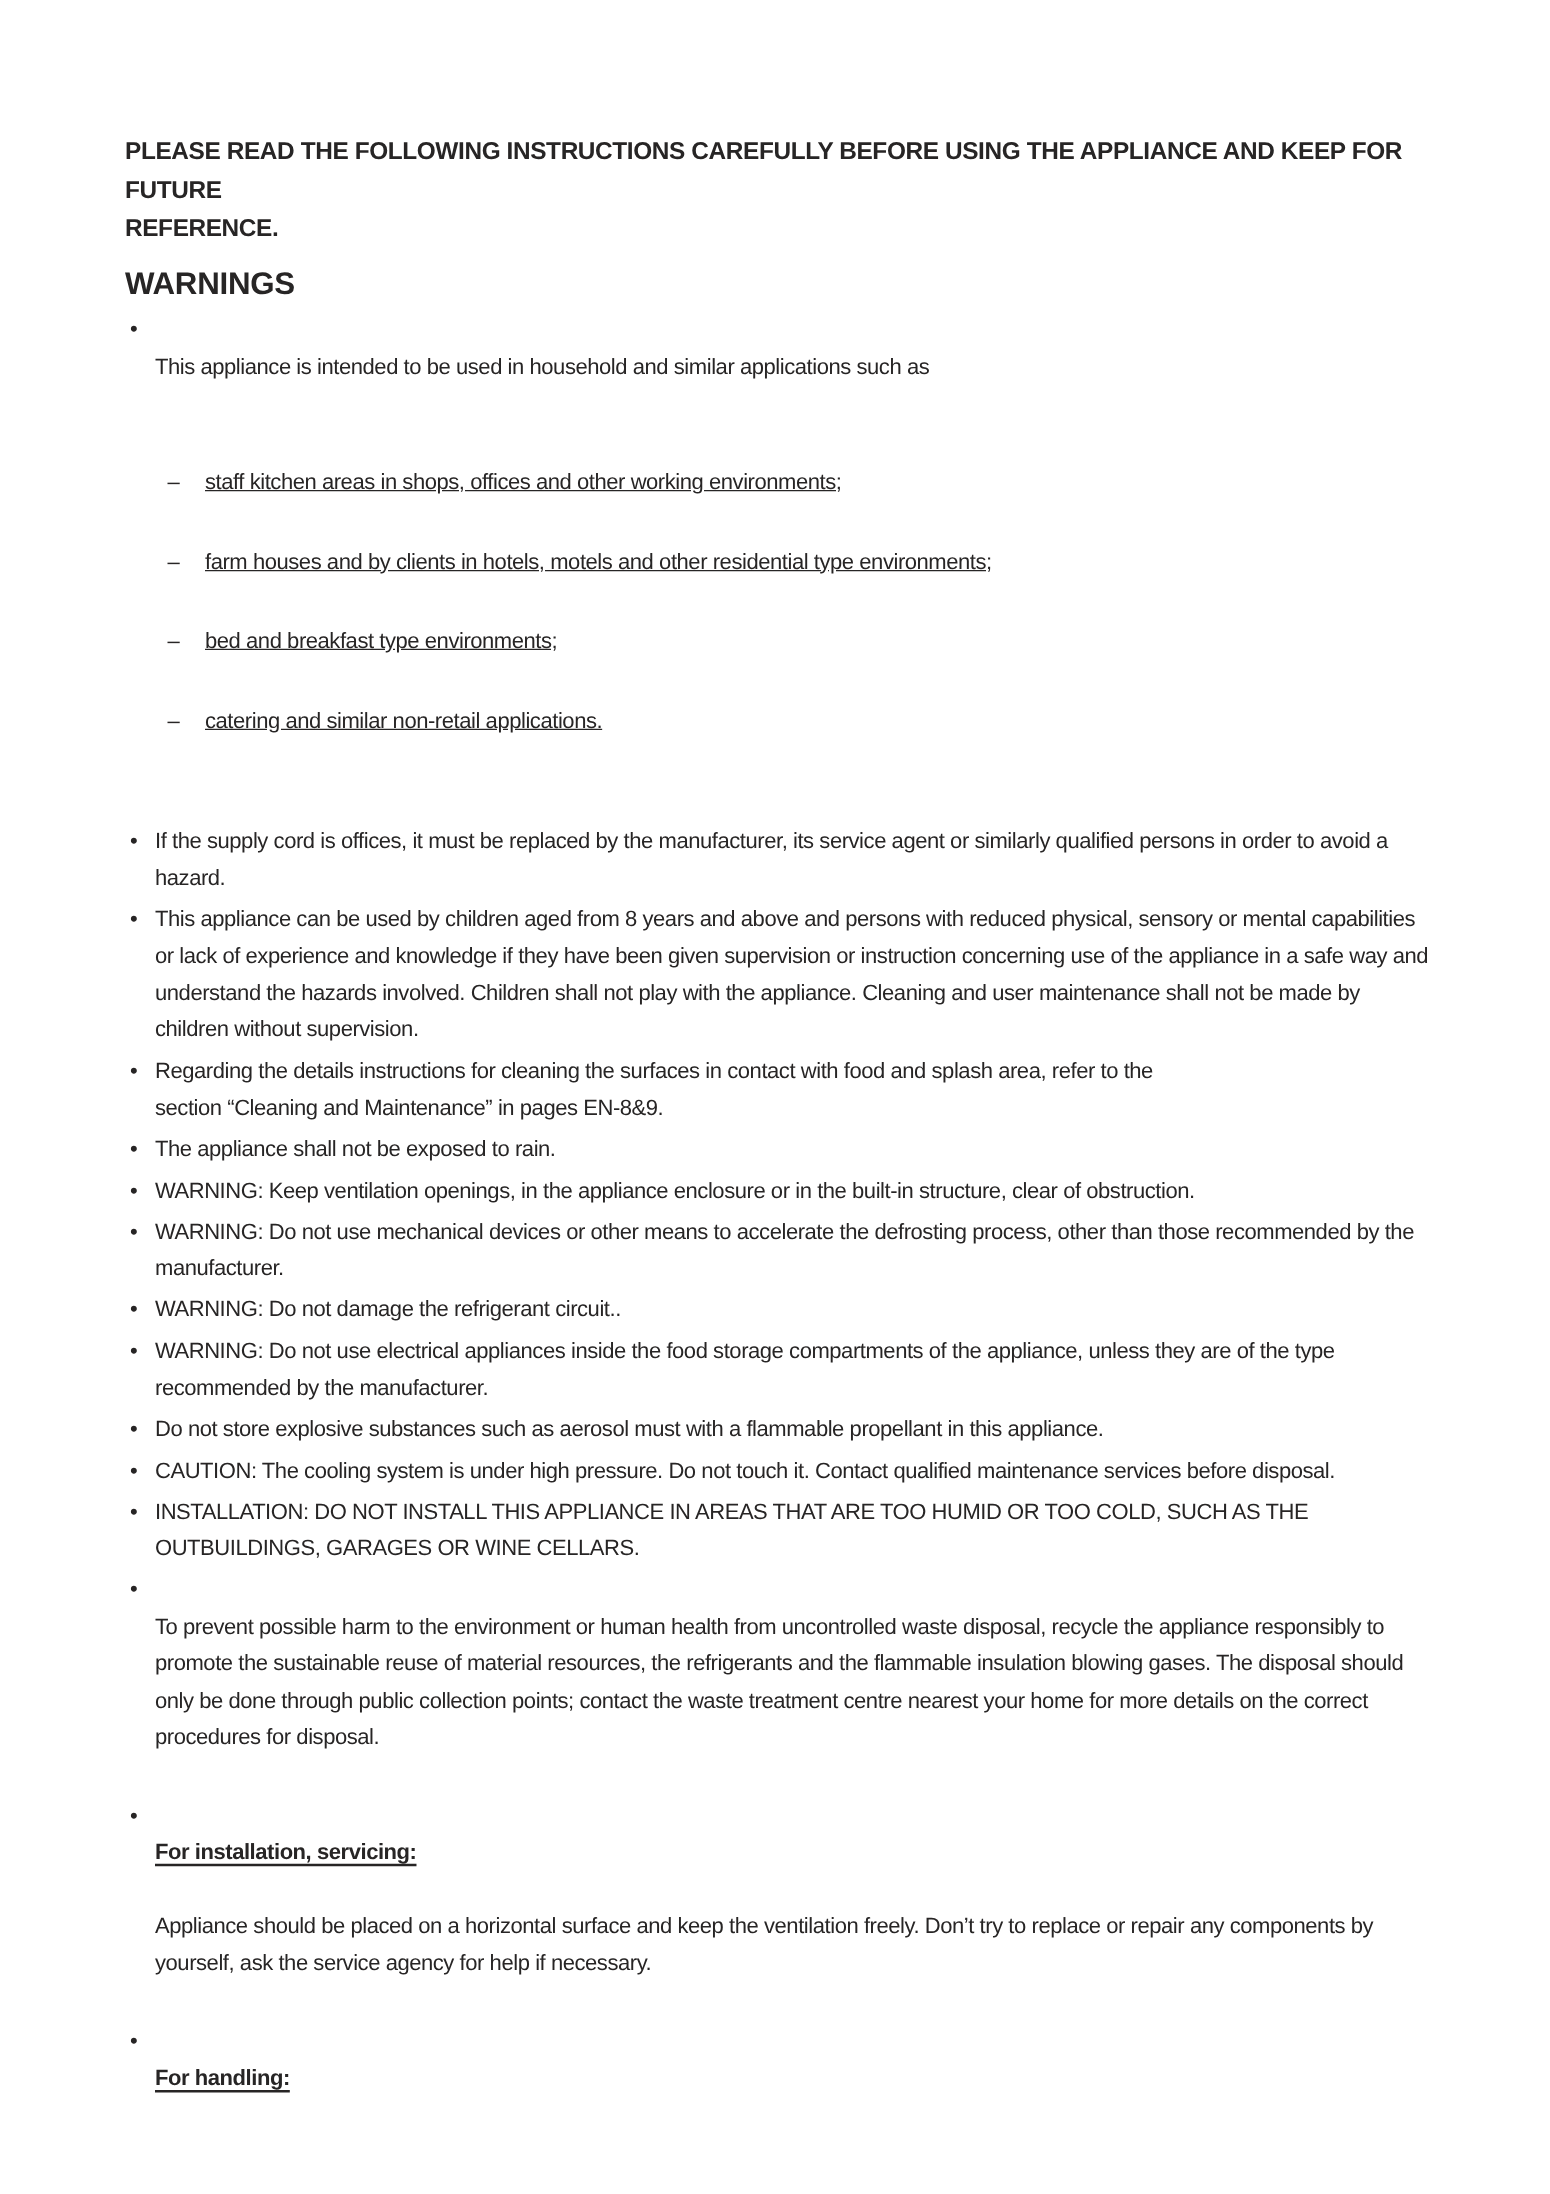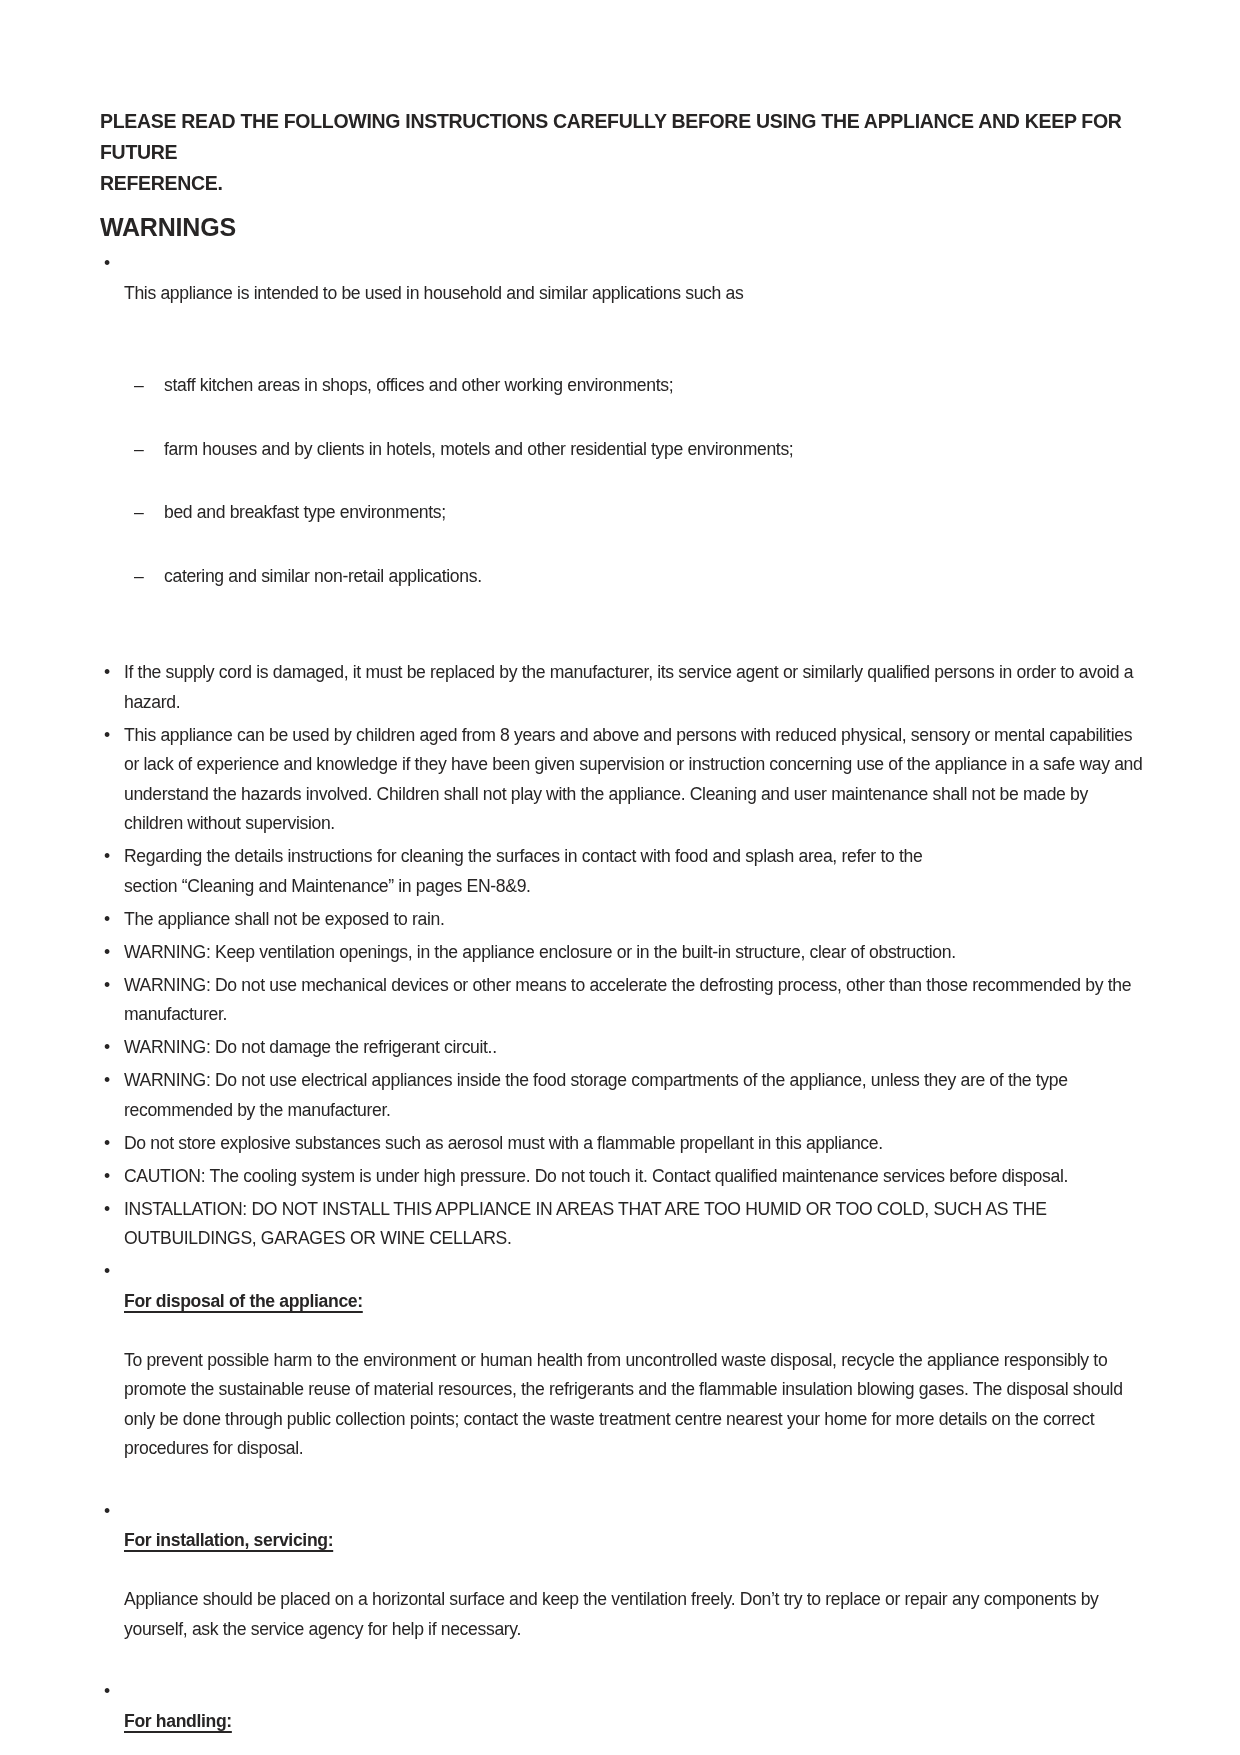--- a/index.html
+++ b/index.html
@@ -57,21 +57,21 @@
   }
   li.sub-item {
     display: flex;
     margin: 0 0 4.5px 0;
   }
   .sub-marker {
     flex: 0 0 40px;
     padding-left: 10px;
     box-sizing: border-box;
   }
-  .sub-text { flex: 1; }
+  .sub-text { flex: 1; text-decoration: underline; }
   .w-heading {
     font-weight: bold;
     text-decoration: underline;
     text-decoration-thickness: 2px;
     text-underline-offset: 4px;
   }
 </style>
 </head>
 <body>
 
@@ -104,21 +104,21 @@
           <li class="sub-item">
             <span class="sub-marker">–</span>
             <div class="sub-text">catering and similar non-retail applications.</div>
           </li>
         </ul>
       </div>
     </li>
 
     <li class="w-item">
       <span class="marker">•</span>
-      <div class="w-text">If the supply cord is damaged, it must be replaced by the manufacturer, its service agent or similarly qualified persons in order to avoid a hazard.</div>
+      <div class="w-text">If the supply cord is offices, it must be replaced by the manufacturer, its service agent or similarly qualified persons in order to avoid a hazard.</div>
     </li>
 
     <li class="w-item">
       <span class="marker">•</span>
       <div class="w-text">This appliance can be used by children aged from 8 years and above and persons with reduced physical, sensory or mental capabilities or lack of experience and knowledge if they have been given supervision or instruction concerning use of the appliance in a safe way and understand the hazards involved. Children shall not play with the appliance. Cleaning and user maintenance shall not be made by children without supervision.</div>
     </li>
 
     <li class="w-item">
       <span class="marker">•</span>
       <div class="w-text">Regarding the details instructions for cleaning the surfaces in contact with food and splash area, refer to the
@@ -161,21 +161,20 @@
     </li>
 
     <li class="w-item">
       <span class="marker">•</span>
       <div class="w-text">INSTALLATION: DO NOT INSTALL THIS APPLIANCE IN AREAS THAT ARE TOO HUMID OR TOO COLD, SUCH AS THE OUTBUILDINGS, GARAGES OR WINE CELLARS.</div>
     </li>
 
     <li class="w-item">
       <span class="marker">•</span>
       <div class="w-text">
-        <div class="w-heading">For disposal of the appliance:</div>
         <div class="w-body">To prevent possible harm to the environment or human health from uncontrolled waste disposal, recycle the appliance responsibly to promote the sustainable reuse of material resources, the refrigerants and the flammable insulation blowing gases. The disposal should only be done through public collection points; contact the waste treatment centre nearest your home for more details on the correct procedures for disposal.</div>
       </div>
     </li>
 
     <li class="w-item">
       <span class="marker">•</span>
       <div class="w-text">
         <div class="w-heading">For installation, servicing:</div>
         <div class="w-body">Appliance should be placed on a horizontal surface and keep the ventilation freely. Don’t try to replace or repair any components by yourself, ask the service agency for help if necessary.</div>
       </div>

